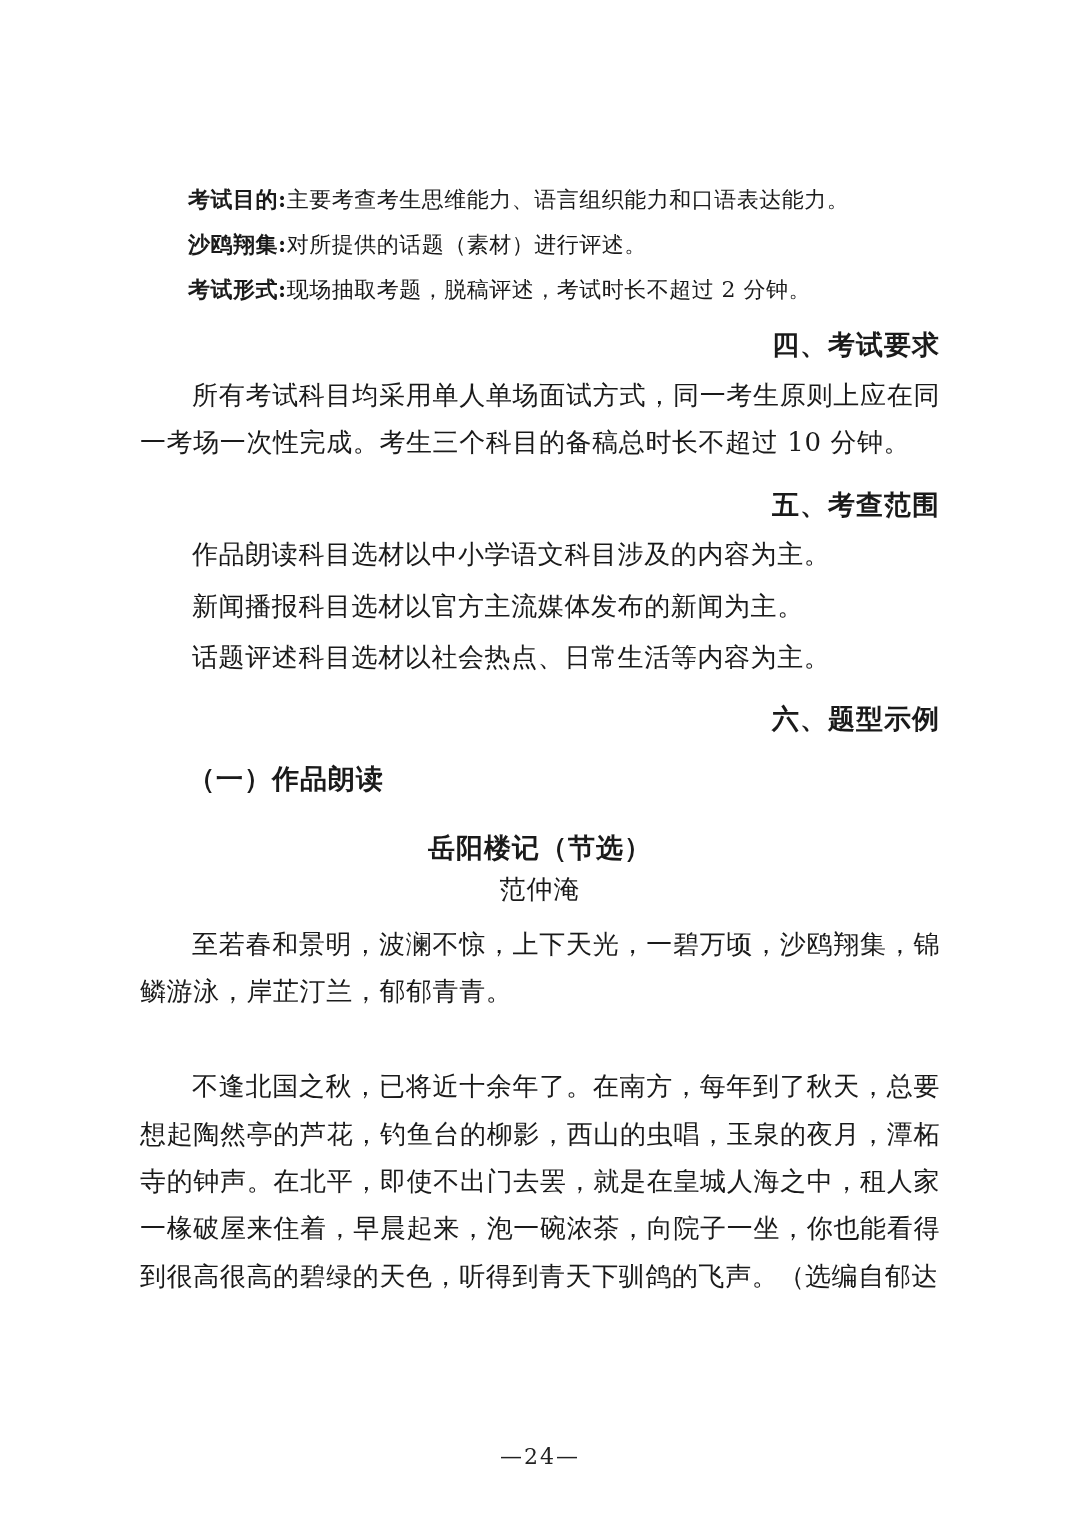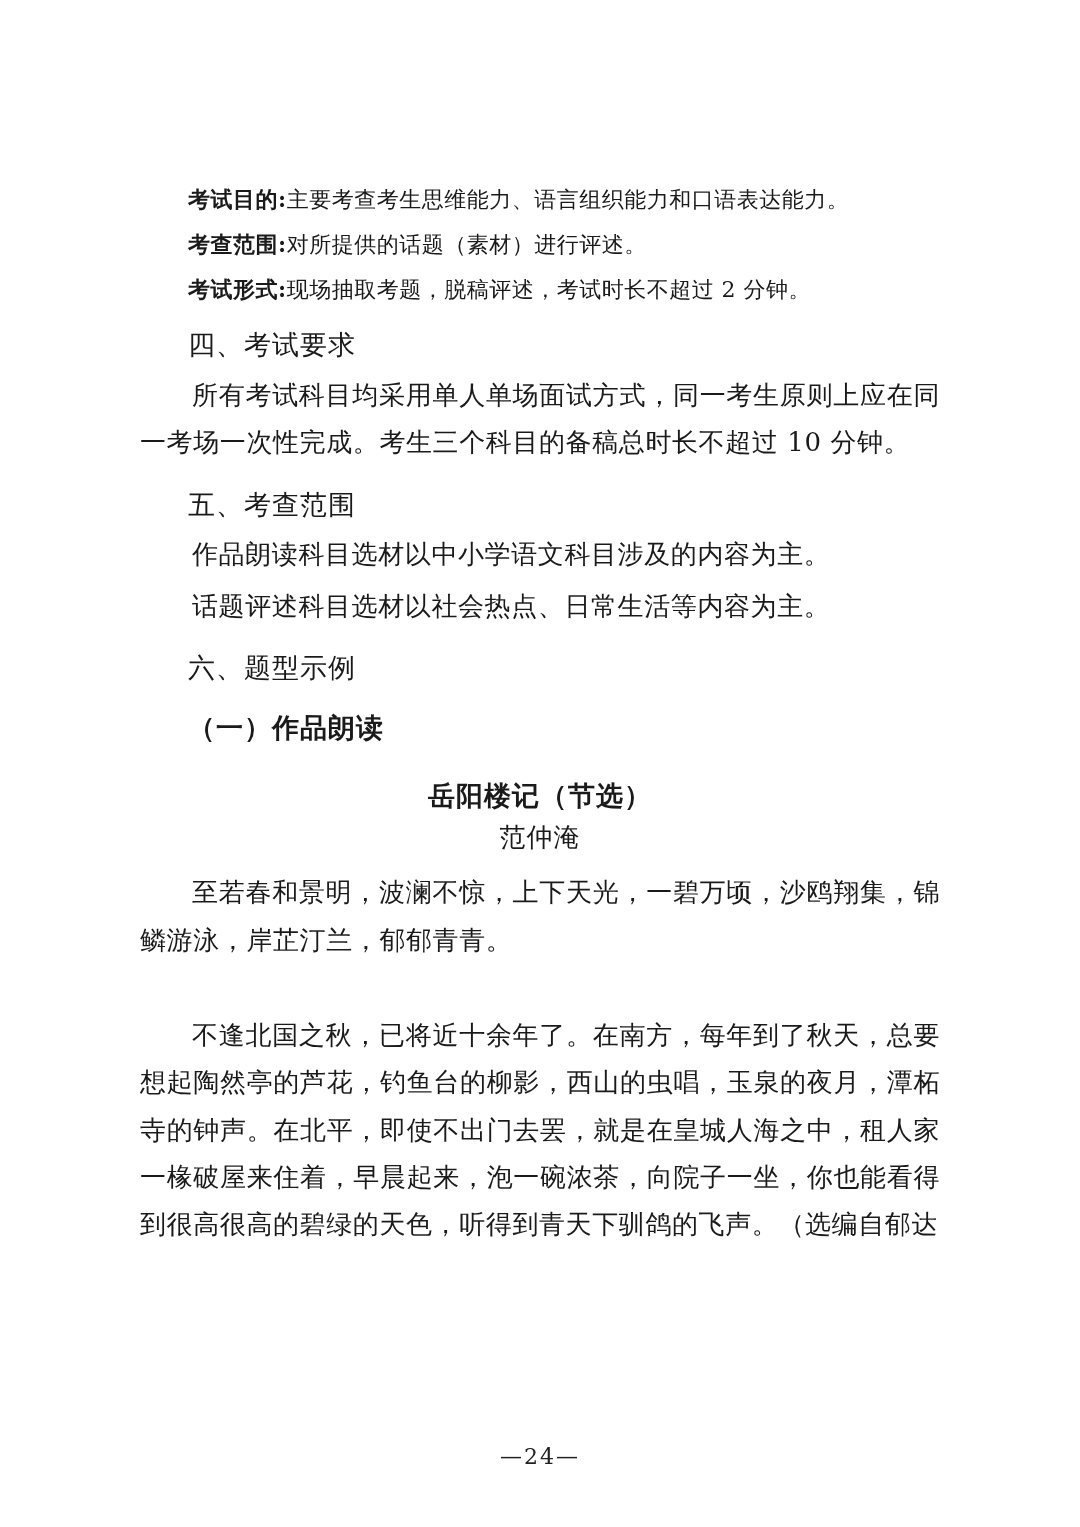--- a/index.html
+++ b/index.html
@@ -33,25 +33,26 @@
     margin: 0 0 6px 0;
     padding-left: 48px;
     letter-spacing: 0.5px;
     white-space: nowrap;
   }
   .labeled-line .lbl {
     font-weight: bold;
   }
   .section-head {
     font-size: 27px;
-    font-weight: normal;
+    font-weight: bold;
     line-height: 1.8;
     margin: 12px 0 2px 0;
     padding-left: 48px;
     letter-spacing: 1px;
+    text-align: right;
   }
   .para {
     font-size: 26px;
     line-height: 1.82;
     margin: 0 0 4px 0;
     text-indent: 52px;
     letter-spacing: 0.6px;
     text-align: justify;
   }
   .para.spaced {
@@ -96,32 +97,33 @@
 <body>
 
 <div class="page">
   <div class="content">
 
     <p class="labeled-line">
       <span class="lbl">考试目的:</span><span>主要考查考生思维能力、语言组织能力和口语表达能力。</span>
     </p>
 
     <p class="labeled-line">
-      <span class="lbl">考查范围:</span><span>对所提供的话题（素材）进行评述。</span>
+      <span class="lbl">沙鸥翔集:</span><span>对所提供的话题（素材）进行评述。</span>
     </p>
 
     <p class="labeled-line">
       <span class="lbl">考试形式:</span><span>现场抽取考题，脱稿评述，考试时长不超过 2 分钟。</span>
     </p>
 
     <h2 class="section-head">四、考试要求</h2>
     <p class="para spaced">所有考试科目均采用单人单场面试方式，同一考生原则上应在同一考场一次性完成。考生三个科目的备稿总时长不超过 10 分钟。</p>
 
     <h2 class="section-head">五、考查范围</h2>
     <p class="para">作品朗读科目选材以中小学语文科目涉及的内容为主。</p>
+    <p class="para">新闻播报科目选材以官方主流媒体发布的新闻为主。</p>
     <p class="para spaced">话题评述科目选材以社会热点、日常生活等内容为主。</p>
 
     <h2 class="section-head">六、题型示例</h2>
     <h3 class="sub-head">（一）作品朗读</h3>
 
     <div class="work-title">岳阳楼记（节选）</div>
     <div class="work-author">范仲淹</div>
     <p class="para">至若春和景明，波澜不惊，上下天光，一碧万顷，沙鸥翔集，锦鳞游泳，岸芷汀兰，郁郁青青。</p>
 
     <div class="gap"></div>

